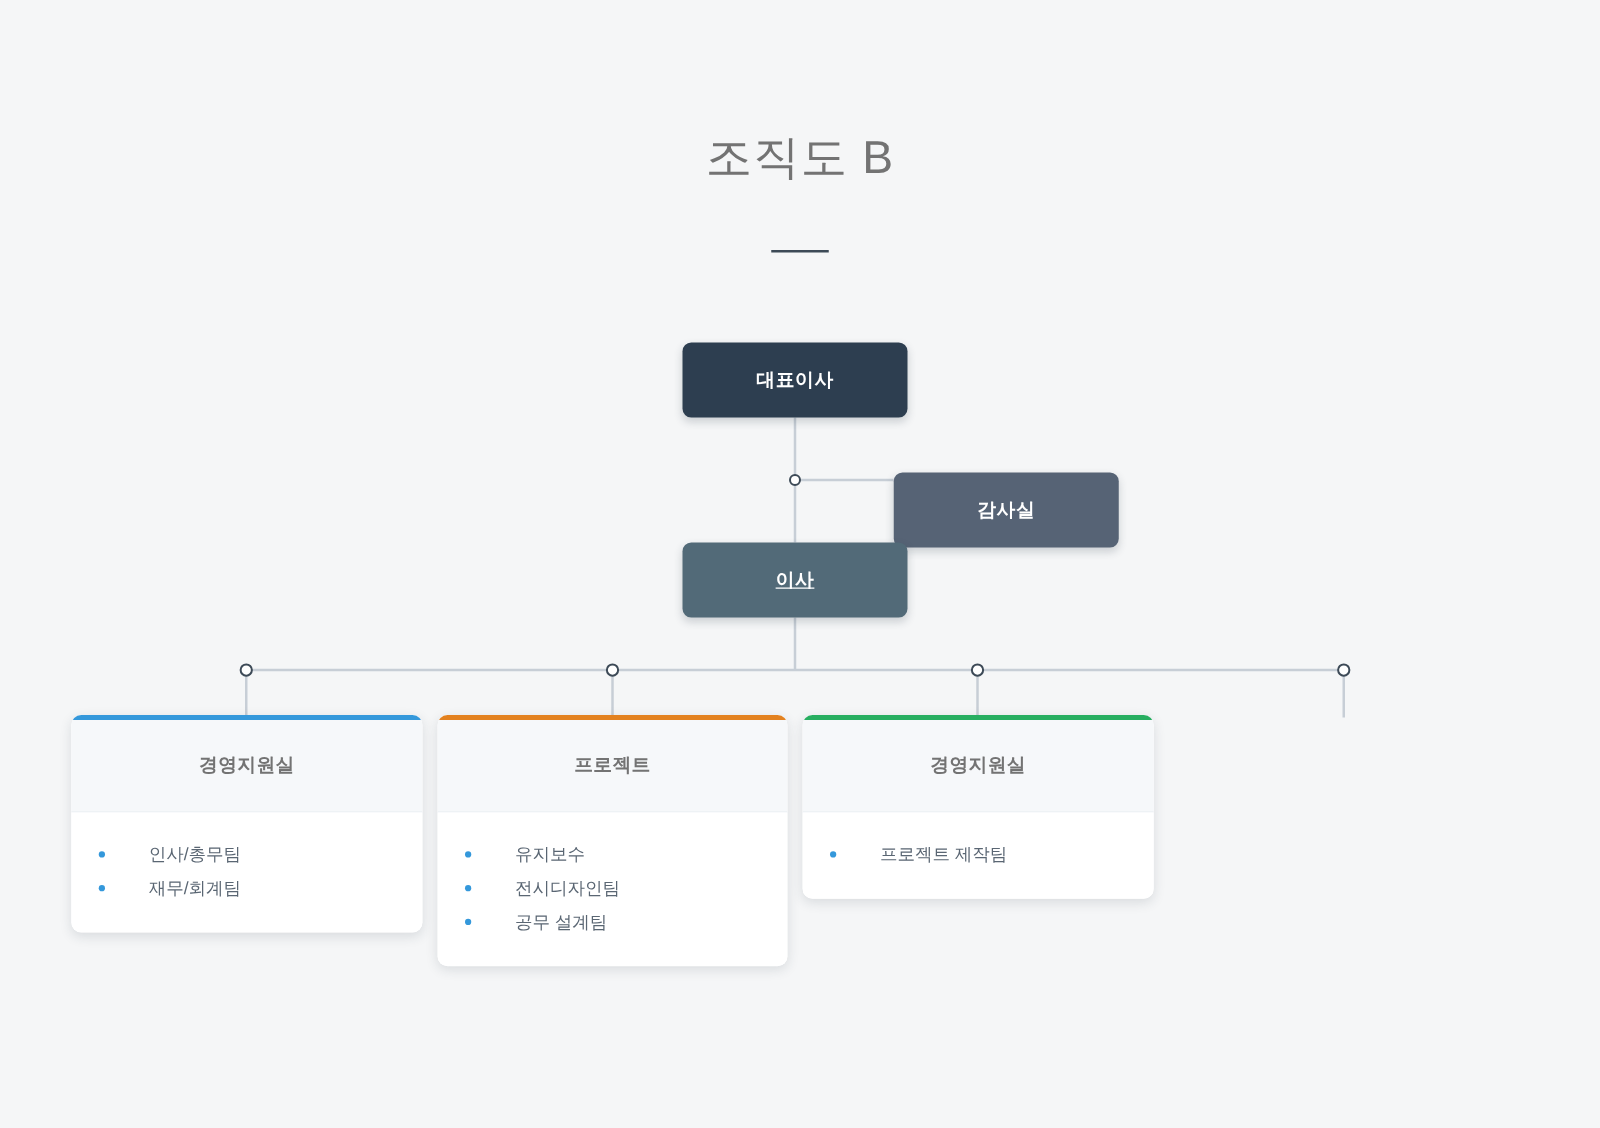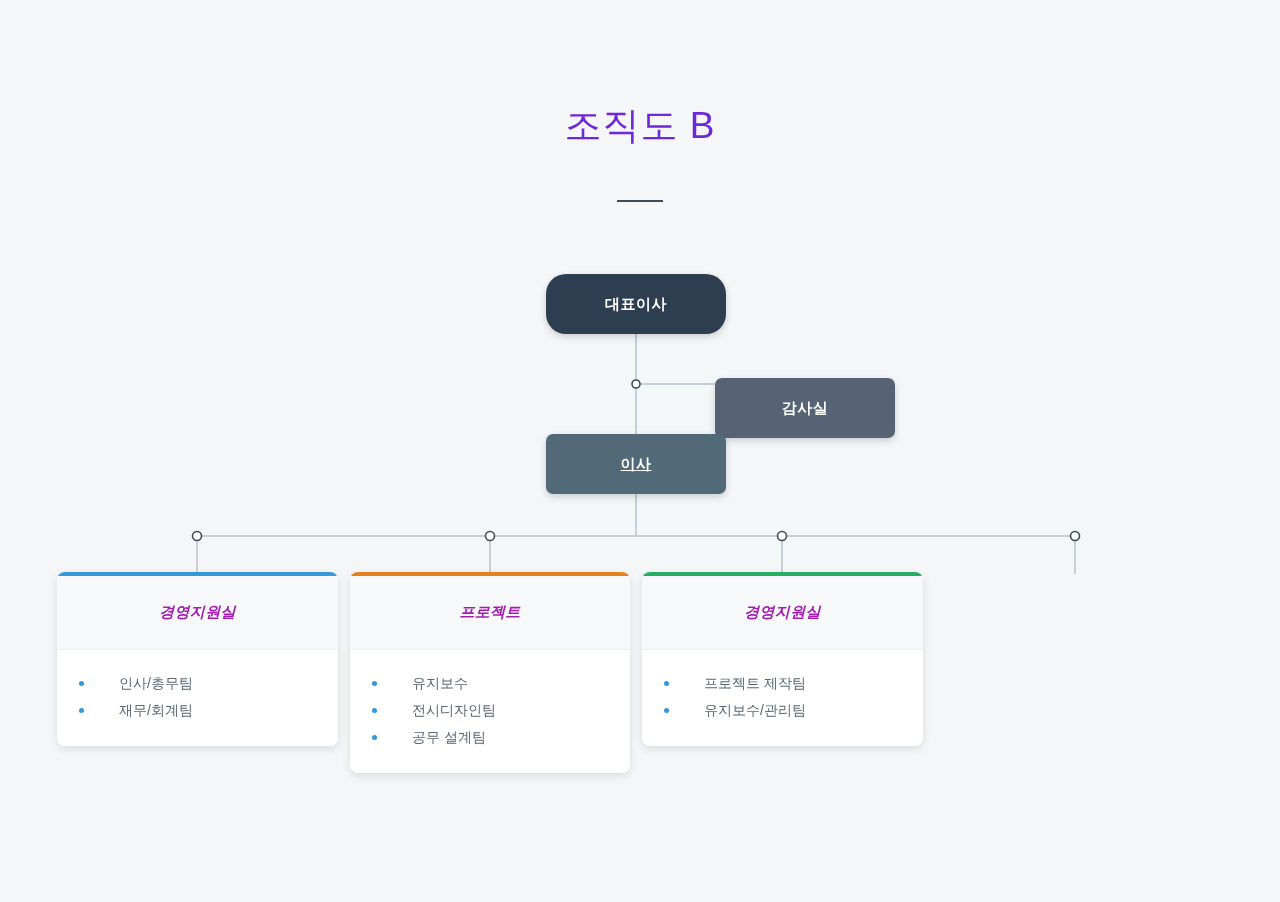--- a/index.html
+++ b/index.html
@@ -21,21 +21,21 @@
   .title-block {
     position: absolute;
     top: 104px;
     left: 0;
     width: 1280px;
     text-align: center;
   }
   .chart-title {
     font-size: 37px;
     font-weight: 400;
-    color: #6d28d9;
+    color: #737373;
     letter-spacing: 1px;
     line-height: 1.2;
   }
   .title-divider {
     width: 46px;
     height: 2px;
     background: #3d4a57;
     margin: 52px auto 0;
   }
 
@@ -62,21 +62,20 @@
     letter-spacing: 0.5px;
     box-shadow: 0 3px 7px rgba(40,55,70,0.20);
     z-index: 3;
   }
   .node-ceo {
     left: 546px;
     top: 274px;
     width: 180px;
     height: 60px;
     background: #2d3e50;
-    border-radius: 20px;
   }
   .node-audit {
     left: 715px;
     top: 354px;
     width: 180px;
     height: 60px;
     background: #566375;
   }
   .node-director {
     left: 546px;
@@ -112,23 +111,22 @@
     background: #f6f8fa;
     height: 74px;
     display: flex;
     align-items: center;
     justify-content: center;
     border-bottom: 1px solid #eceff3;
   }
   .card-header-text {
     font-size: 15px;
     font-weight: bold;
-    color: #a21caf;
+    color: #737373;
     letter-spacing: 0.3px;
-    font-style: italic;
   }
   .card-body {
     padding: 20px 0 22px 0;
     background: #ffffff;
   }
   .team-item {
     display: flex;
     align-items: center;
     padding: 0 0 0 22px;
     height: 27px;
@@ -236,19 +234,15 @@
     <div class="dept-card card-2">
       <div class="card-accent" style="background: rgb(39, 174, 96);"></div>
       <div class="card-header">
         <span class="card-header-text">경영지원실</span>
       </div>
       <div class="card-body">
         <div class="team-item">
           <span class="team-bullet"></span>
           <span>프로젝트 제작팀</span>
         </div>
-        <div class="team-item">
-          <span class="team-bullet"></span>
-          <span>유지보수/관리팀</span>
-        </div>
       </div>
     </div>
   </div>
 
 </body></html>

